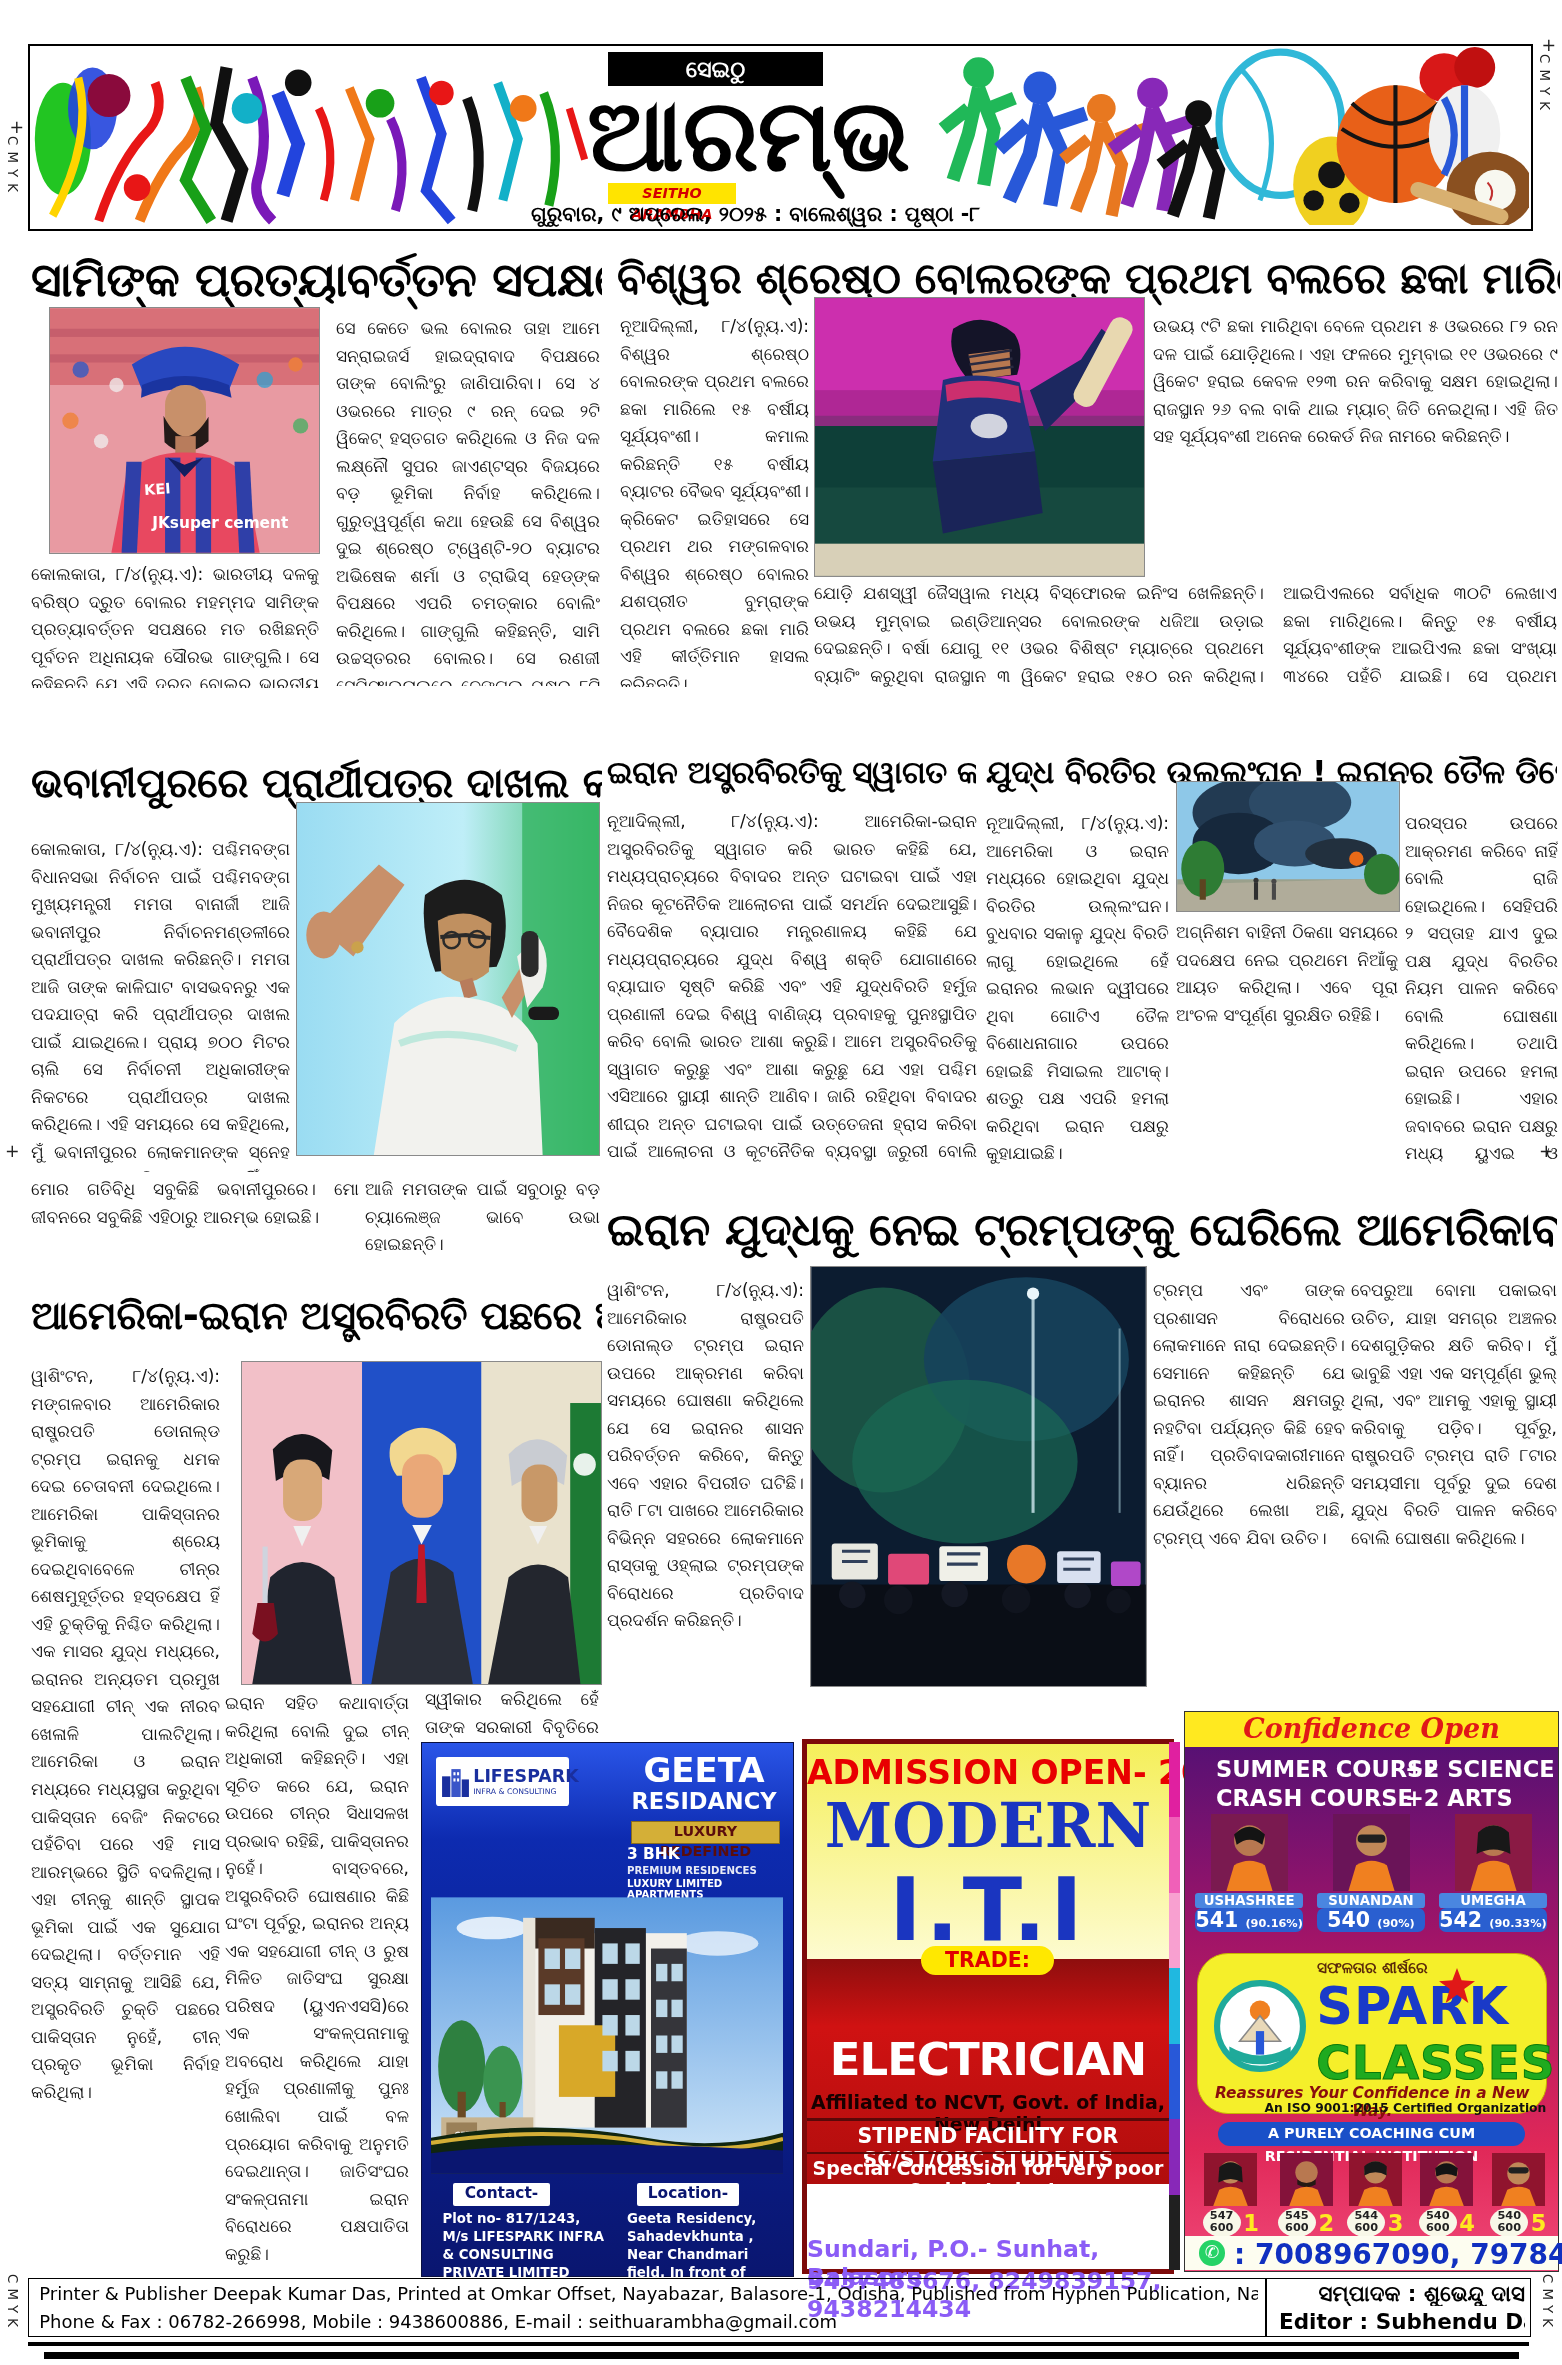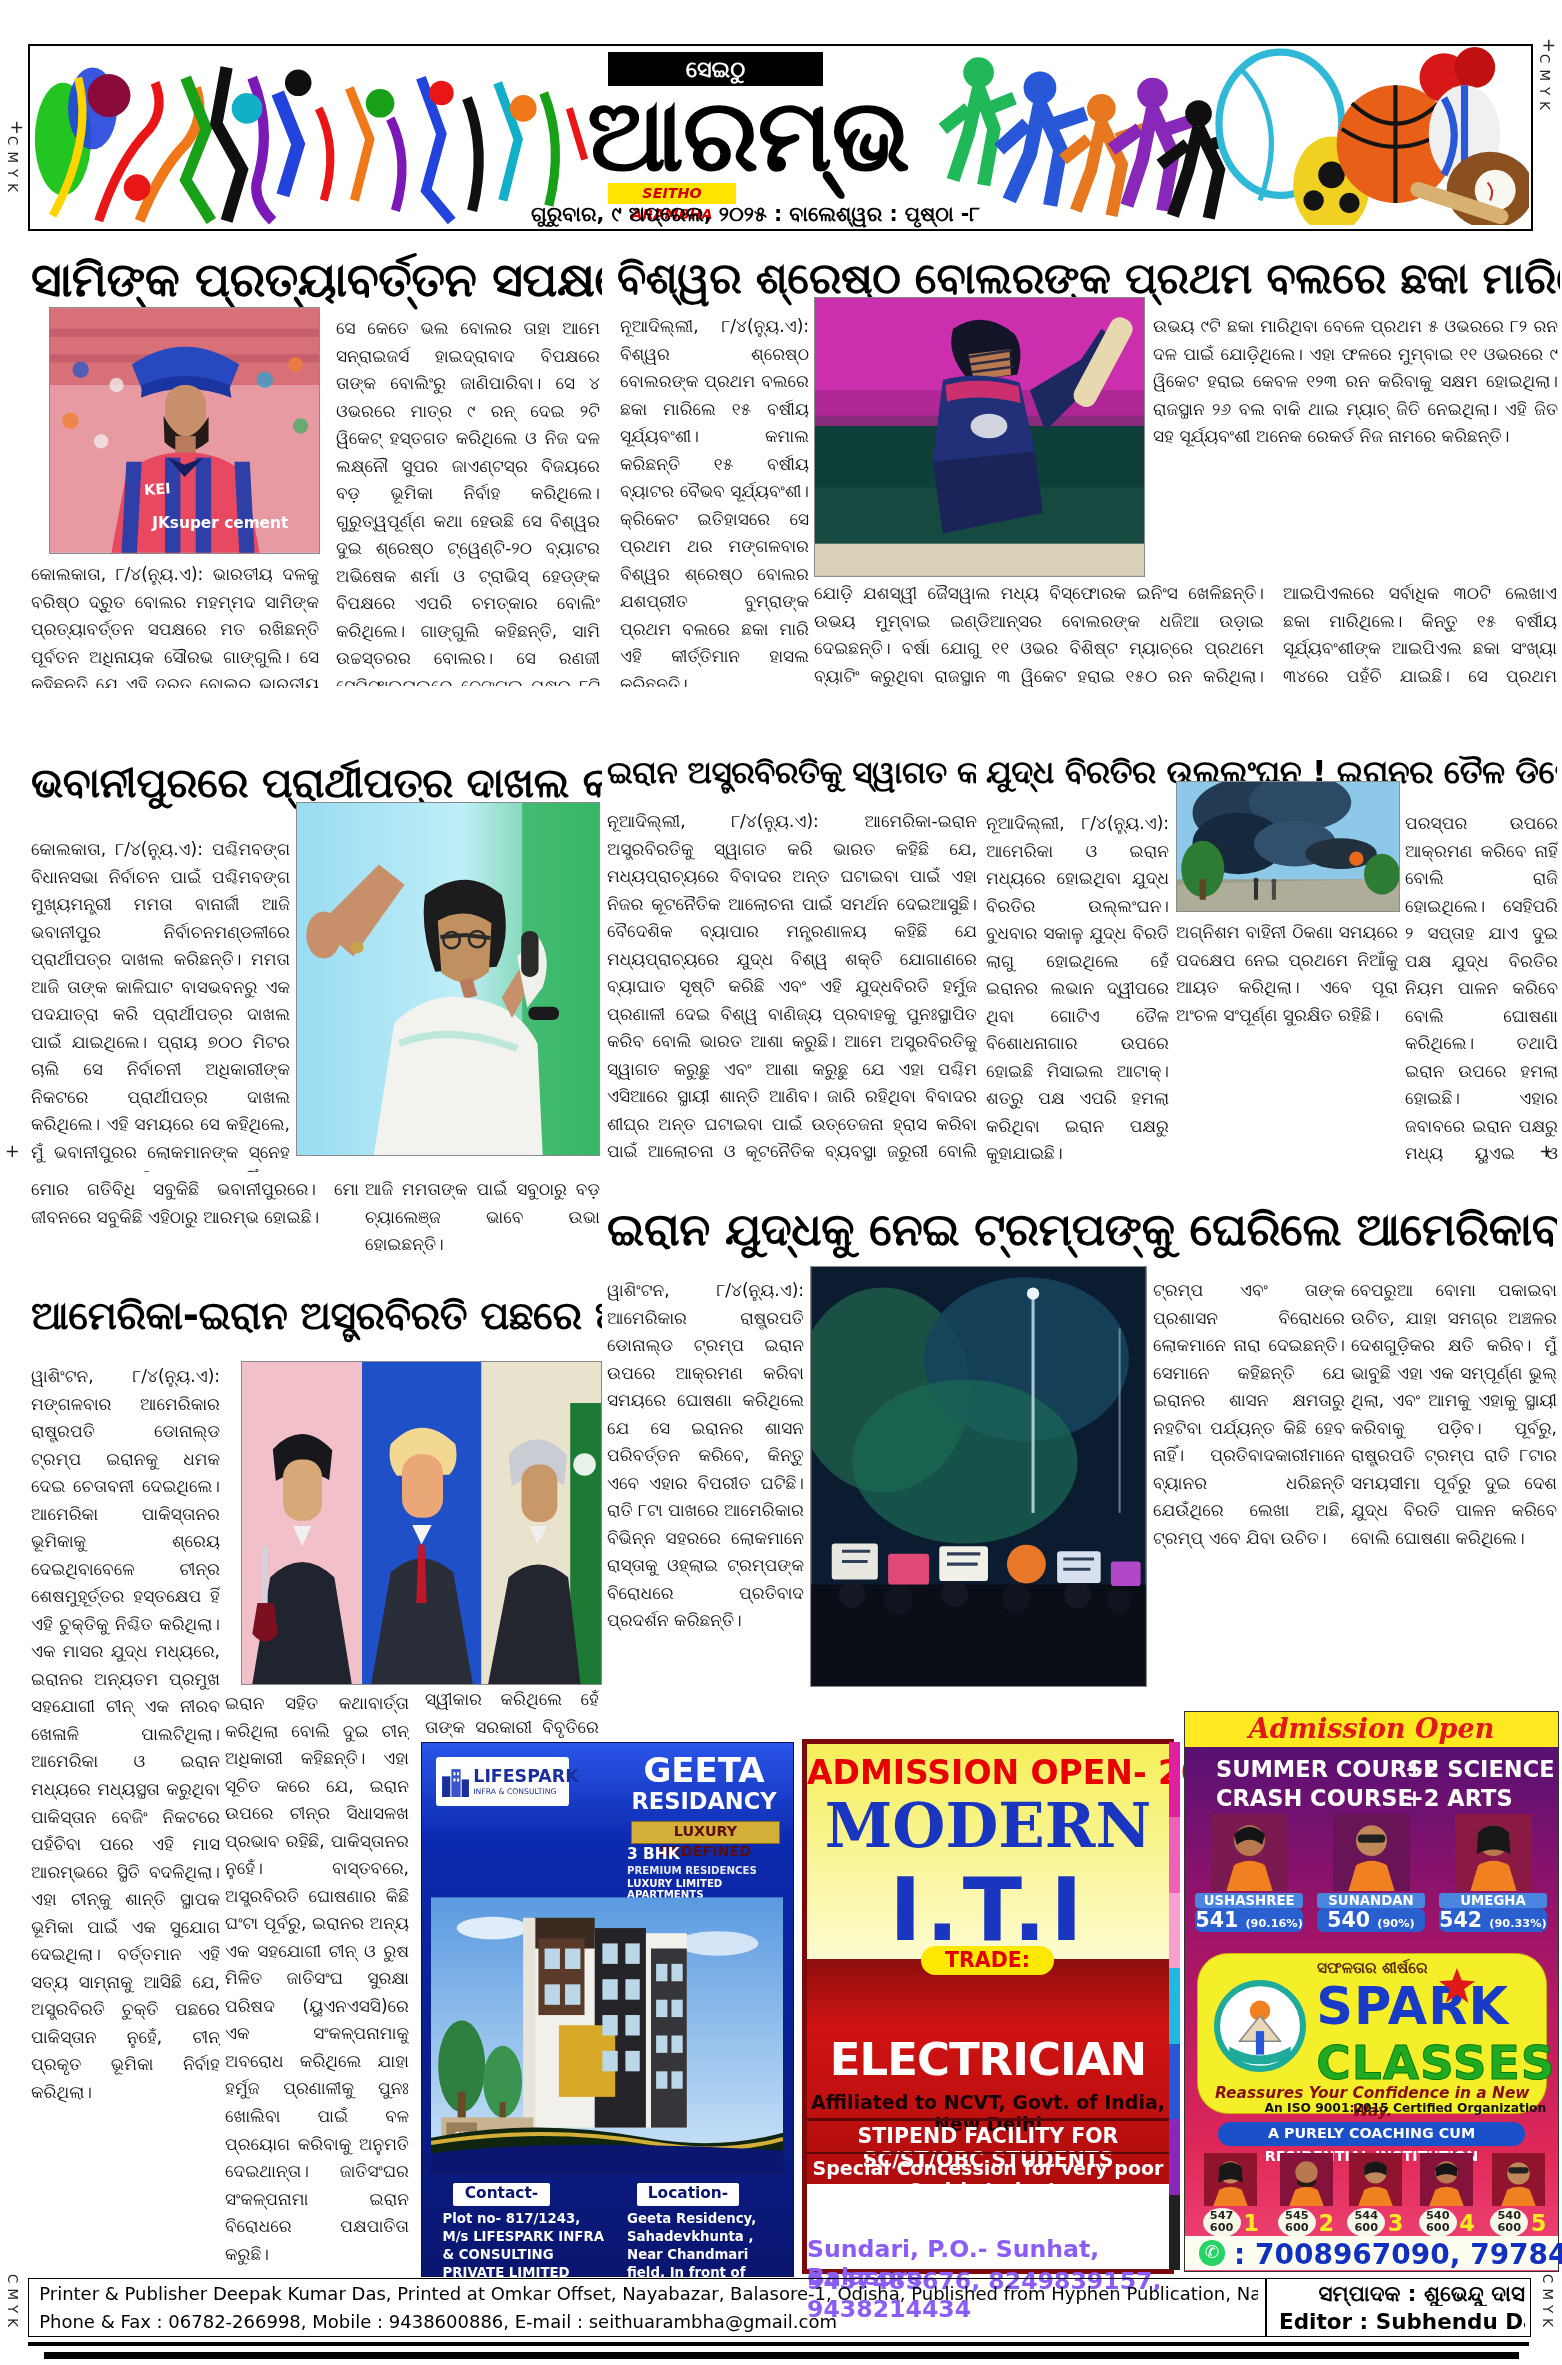--- a/index.html
+++ b/index.html
@@ -473,21 +473,21 @@
     <div style="background:#e020a0;"></div>
       <div style="background:#f060b8;"></div>
       <div style="background:#f8a0d0;"></div>
     <div style="background:#20b8e0;"></div>
       <div style="background:#2858d8;"></div>
       <div style="background:#8828b8;"></div>
       <div style="background:#202020;"></div>
   </div>
 
   <div id="spark" class="abs" style="left:1184px;top:1711px;width:373px;height:559px;">
-    <div id="spark-open" class="abs" style="left:0;top:0;width:373px;height:35px;font-size:27px;line-height:33px;font-family:'DejaVu Serif','Liberation Serif',serif;">Admission Open</div>
+    <div id="spark-open" class="abs" style="left:0;top:0;width:373px;height:35px;font-size:27px;line-height:33px;font-family:'DejaVu Serif','Liberation Serif',serif;">Confidence Open</div>
     <div class="abs spark-course" style="left:31px;top:44px;font-size:22.5px;">SUMMER COURSE</div>
     <div class="abs spark-course" style="left:31px;top:73px;font-size:22.5px;">CRASH COURSE</div>
     <div class="abs spark-course" style="left:220px;top:44px;font-size:22.5px;">+2 SCIENCE</div>
     <div class="abs spark-course" style="left:220px;top:73px;font-size:22.5px;">+2 ARTS</div>
 
     <div class="abs spark-topcard" style="left:10.2px;top:102px;width:108px;">
       <svg width="77" height="77" viewBox="0 0 150 150">
           <rect width="150" height="150" fill="#7a1a50"></rect>
           <circle cx="75" cy="52" r="30" fill="#b87850"></circle>
           <path d="M45 40 Q75 10 105 40 L100 60 Q75 40 50 60Z" fill="#141414"></path>

